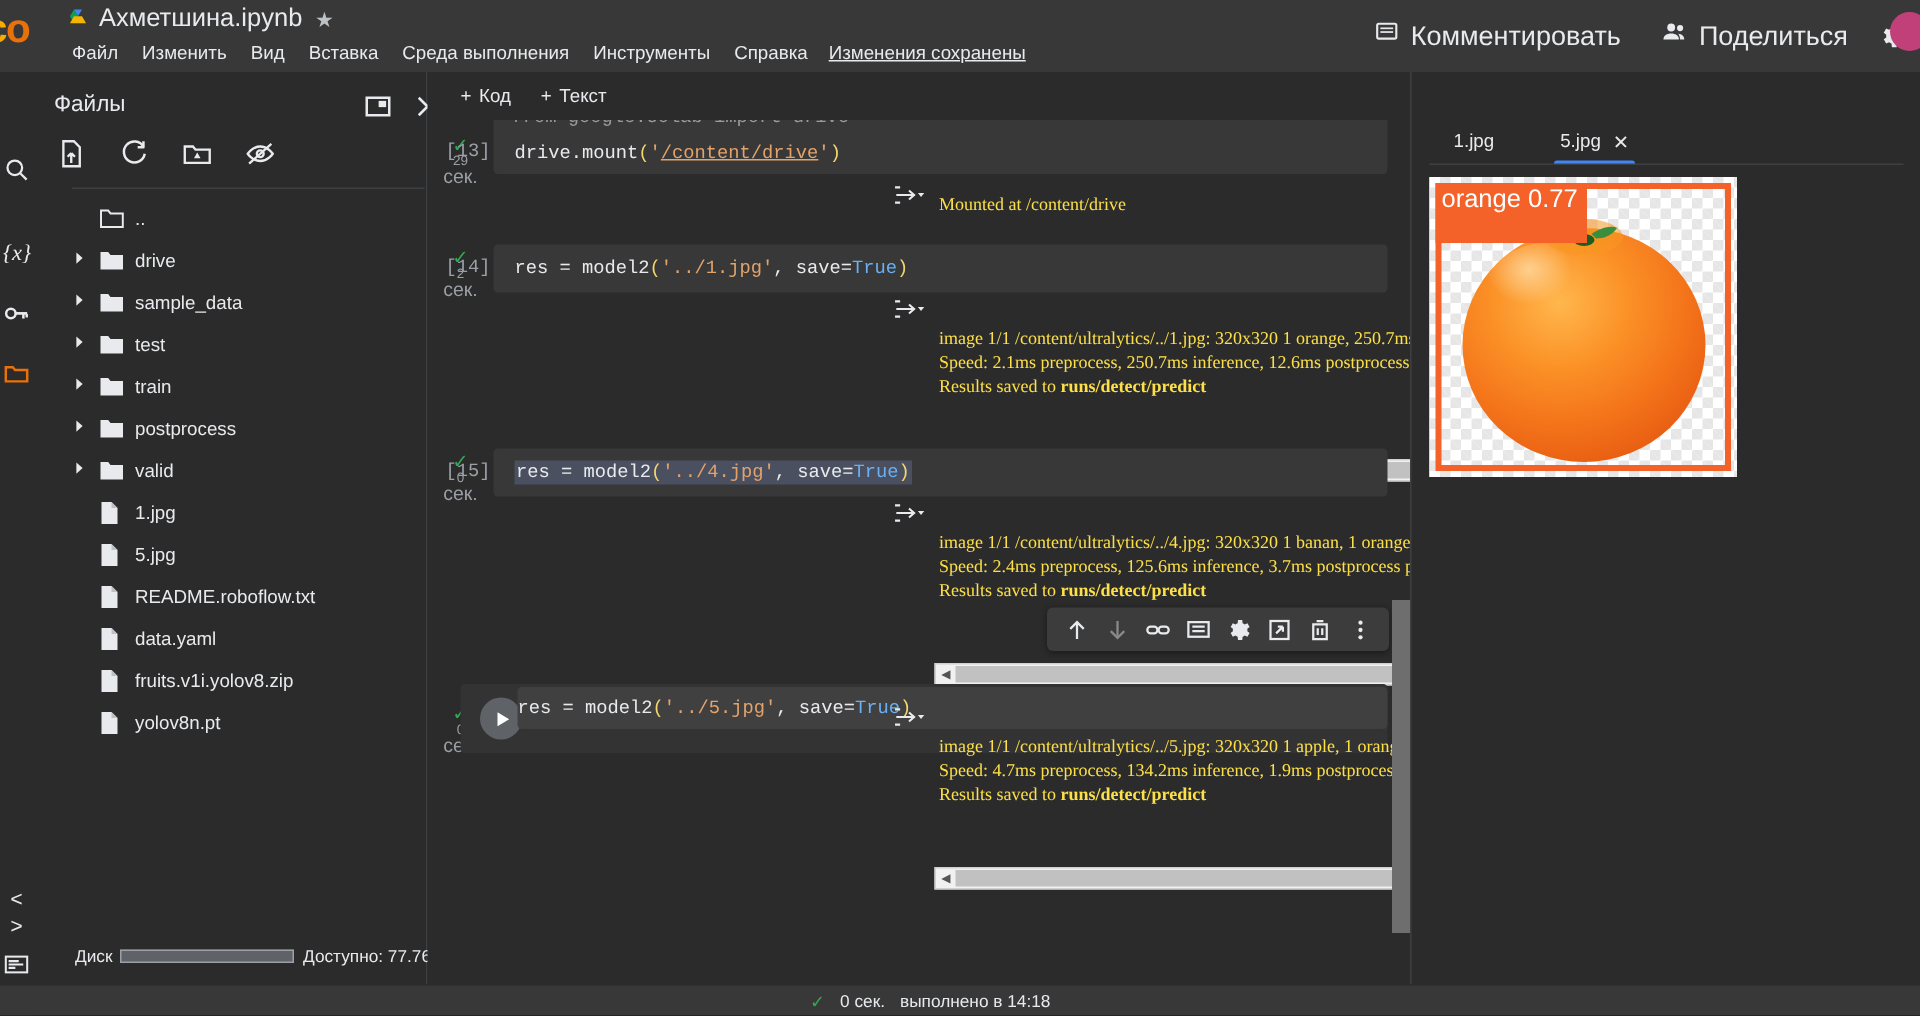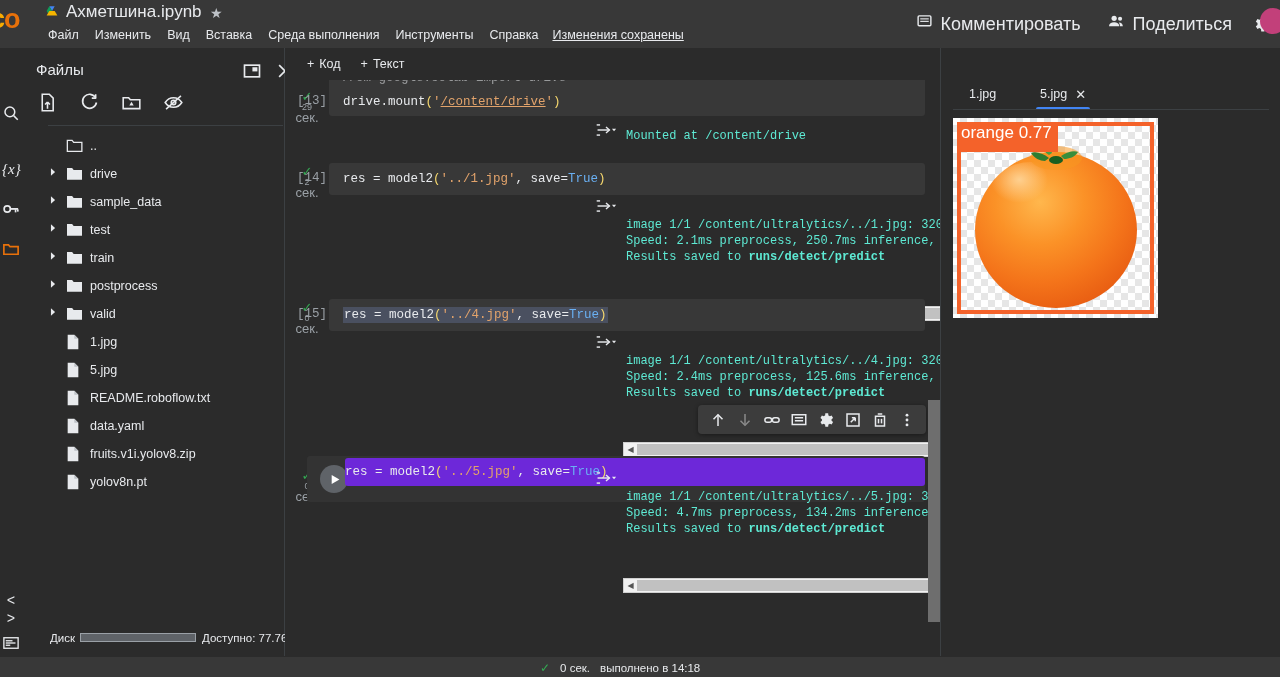--- a/index.html
+++ b/index.html
@@ -69,21 +69,21 @@
   .lbl-idx { position:absolute; font-family:"Liberation Mono", monospace; font-size:12.5px; color:#9aa0a6; }
 
   .tok-str { color:#e2a36b; }
   .tok-str-u { color:#e2a36b; text-decoration:underline; }
   .tok-kw  { color:#6ab0f3; }
   .tok-par { color:#f5d76e; }
   .tok-fn  { color:#e8eaed; }
   .sel { background:#4a5060; }
 
   .outico { position:absolute; width:22px; height:18px; }
-  .outtext { position:absolute; font-family:Liberation Mono, monospace; font-size:12px; line-height:16px; color:#5eead4; white-space:pre; }
+  .outtext { position:absolute; font-family:Liberation Serif, serif; font-size:12px; line-height:16px; color:#fde047; white-space:pre; }
   .outtext b { font-weight:bold; }
 
   .hscroll { position:absolute; height:15px; background:#f1f1f1; border:1px solid #d0d0d0; }
   .hs-thumb { position:absolute; top:1px; height:11px; background:#c1c1c1; }
   .hs-arrow { position:absolute; top:0; width:13px; height:13px; font-size:8px; color:#555; text-align:center; line-height:13px; }
 
   .runbtn { position:absolute; width:28px; height:28px; border-radius:50%; background:#5f6368; display:flex; align-items:center; justify-content:center; cursor:pointer; }
 
   .cell-toolbar { position:absolute; left:698px; top:405px; width:228px; height:29px; background:#3c3c3c; border-radius:4px; display:flex; align-items:center; justify-content:space-around; padding:0 6px; box-shadow:0 1px 4px rgba(0,0,0,.4); }
   .ct-ico { width:18px; height:18px; cursor:pointer; }
@@ -91,21 +91,21 @@
   .vscroll { position:absolute; left:928px; top:400px; width:12px; height:222px; background:#6e6e6e; border-radius:0; }
 
   
   .imgpanel { position:absolute; left:940px; top:48px; width:340px; height:608px; background:#2b2b2b; border-left:1px solid #3c4043; }
   .itabs { position:absolute; left:0; top:30px; width:340px; height:32px; display:flex; align-items:flex-end; gap:0; }
   .itab { position:relative; height:32px; display:flex; align-items:center; gap:8px; padding:0 10px; font-size:12.5px; color:#e8eaed; cursor:pointer; }
   .itab.active::after { content:""; position:absolute; left:6px; right:6px; bottom:0; height:3px; background:#4285f4; border-radius:2px 2px 0 0; }
   .itabs-line { position:absolute; left:12px; top:61px; width:316px; height:1px; background:#3c4043; }
   .imgframe { position:absolute; left:12px; top:70px; width:205px; height:200px; background:#fff; }
   .bbox { position:absolute; left:4px; top:4px; right:4px; bottom:4px; border:4px solid #f4622a; }
-  .bblabel { position:absolute; left:-4px; top:-4px; height:30px; background:#f4622a; color:#fff; font-size:17px; padding:1px 6px 0 4px; font-family:"Liberation Sans", sans-serif; }
+  .bblabel { position:absolute; left:-4px; top:-4px; height:40px; background:#f4622a; color:#fff; font-size:17px; padding:1px 6px 0 4px; font-family:"Liberation Sans", sans-serif; }
   .checker { position:absolute; inset:0;
     background-image:
       linear-gradient(45deg,#e6e6e6 25%,transparent 25%,transparent 75%,#e6e6e6 75%),
       linear-gradient(45deg,#e6e6e6 25%,transparent 25%,transparent 75%,#e6e6e6 75%);
     background-size:14px 14px; background-position:0 0, 7px 7px; background-color:#fff; }
 
   
   .bottombar { position:absolute; left:0; bottom:0; width:1280px; height:21px; background:#383838; border-top:1px solid #2b2b2b; }
   .bb-inner { position:absolute; left:540px; top:0; height:21px; display:flex; align-items:center; gap:10px; font-size:11.5px; color:#e8eaed; }
   .bb-check { color:#34a853; font-size:12px; }
@@ -491,21 +491,21 @@
           <div class="gcheck">✓</div>
           <div class="gsec">0</div>
           <div class="gsec2">сек.</div>
         </div>
         <div class="codebox" style="left:22px;top:376px;width:618px;height:46px;background:#333;"></div>
         <div class="runbtn" style="left:35px;top:385px;">
           <svg viewBox="0 0 24 24" width="17" height="17" fill="#fff">
               <path d="M8 5.5v13l11-6.5z"></path>
             </svg>
         </div>
-        <div class="codebox" style="left:60px;top:378px;width:580px;height:28px;background:#6d28d9;">
+        <div class="codebox" style="left:60px;top:378px;width:580px;height:28px;background:#404040;">
           <div class="codetext" style="position:absolute;left:0px;top:6px;"><span class="tok-fn">res = model2</span><span class="tok-par">(</span><span class="tok-str">'../5.jpg'</span><span class="tok-fn">, save=</span><span class="tok-kw">True</span><span class="tok-par">)</span></div>
         </div>
         <span class="outico" style="left:310px;top:389px;">
           <svg viewBox="0 0 26 20" width="22" height="18" fill="none" stroke="#e8eaed" stroke-width="1.7">
             <line x1="2" y1="4" x2="6" y2="4"></line>
               <line x1="2" y1="16" x2="6" y2="16"></line>
             <line x1="3" y1="10" x2="17" y2="10"></line>
               <path d="M13 6.5 17 10l-4 3.5"></path>
             <path d="M20 8.5l2.5 3 2.5-3z" fill="#e8eaed" stroke="none"></path>
           </svg>

